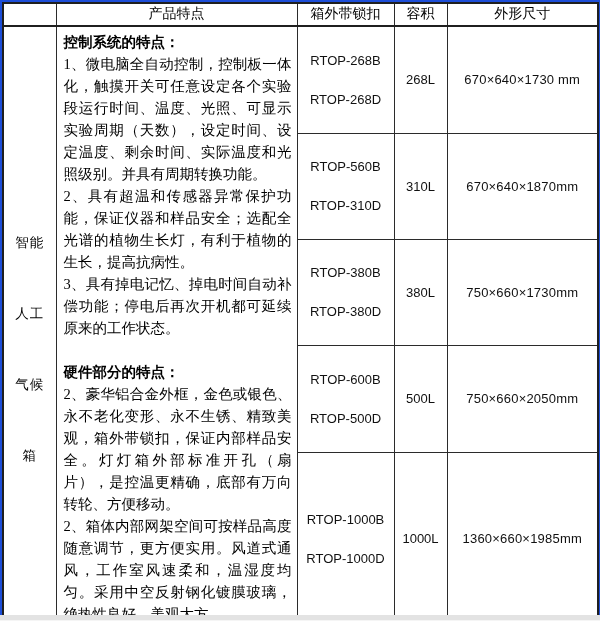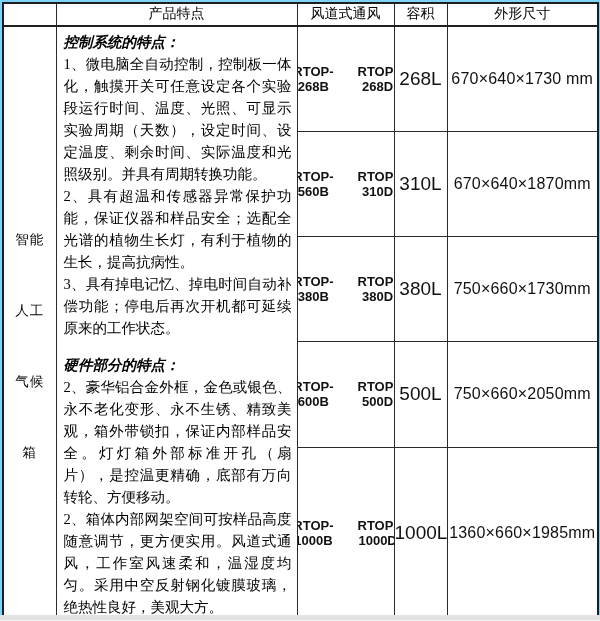--- a/index.html
+++ b/index.html
@@ -6,21 +6,21 @@
   html, body {
     width: 600px; height: 621px;
     background: #ffffff;
     font-family: "Liberation Sans", sans-serif;
     color: #000;
     overflow: hidden;
   }
   .page {
     position: relative;
     width: 600px; height: 621px;
-    background: #7dd3fc;
+    background: #1d4ed8;
   }
   table.spec {
     position: absolute;
     left: 2px; top: 2px;
     border-collapse: collapse;
     table-layout: fixed;
     width: 595px;
     background: #ffffff;
   }
   table.spec td {
@@ -52,40 +52,39 @@
   .cat-line { line-height: 24px; letter-spacing: 1px; margin-top: 47px; }
 
   td.features-cell {
     vertical-align: top;
     padding: 4px 5px 0 7px;
     font-family: "Liberation Serif", serif;
     font-size: 14.5px;
     line-height: 22px;
     text-align: justify;
   }
-  .sec-title { font-weight: bold; font-style: italic; }
-  .sec-title.second { margin-top: 15px; }
+  .sec-title { font-weight: bold; }
+  .sec-title.second { margin-top: 22px; }
   .feat-para { text-align: justify; }
 
   td.model-cell { text-align: center; }
   .model-stack {
-    display: flex; flex-direction: row;
+    display: flex; flex-direction: column;
     justify-content: center; align-items: center;
     gap: 24px;
     height: 100%;
-    font-weight: bold;
   }
   .model-label { font-size: 13px; color: #111; }
 
   td.cap-cell, td.dim-cell {
     text-align: center;
-    font-size: 19px;
+    font-size: 13px;
     color: #111;
   }
-  td.dim-cell { font-size: 16px; letter-spacing: 0.2px; }
+  td.dim-cell { font-size: 13px; letter-spacing: 0.2px; }
 
   .footer-strip {
     position: absolute;
     left: 0; bottom: 0;
     width: 600px; height: 6px;
     background: #e3e3e3;
     border-bottom: 1px solid #f5f5f5;
   }
 </style>
 </head>
@@ -99,21 +98,21 @@
       <col style="width:241px">
       <col style="width:97px">
       <col style="width:53px">
       <col style="width:151px">
     </colgroup>
 
     <tbody>
         <tr class="hdr">
       <td></td>
       <td>产品特点</td>
-      <td>风道式通风</td>
+      <td>箱外带锁扣</td>
       <td>容积</td>
       <td>外形尺寸</td>
     </tr>
 
     <tr class="r-norm">
       <td class="cat-cell" rowspan="5">
         <div class="cat-line">智能</div>
         <div class="cat-line">人工</div>
         <div class="cat-line">气候</div>
         <div class="cat-line">箱</div>

